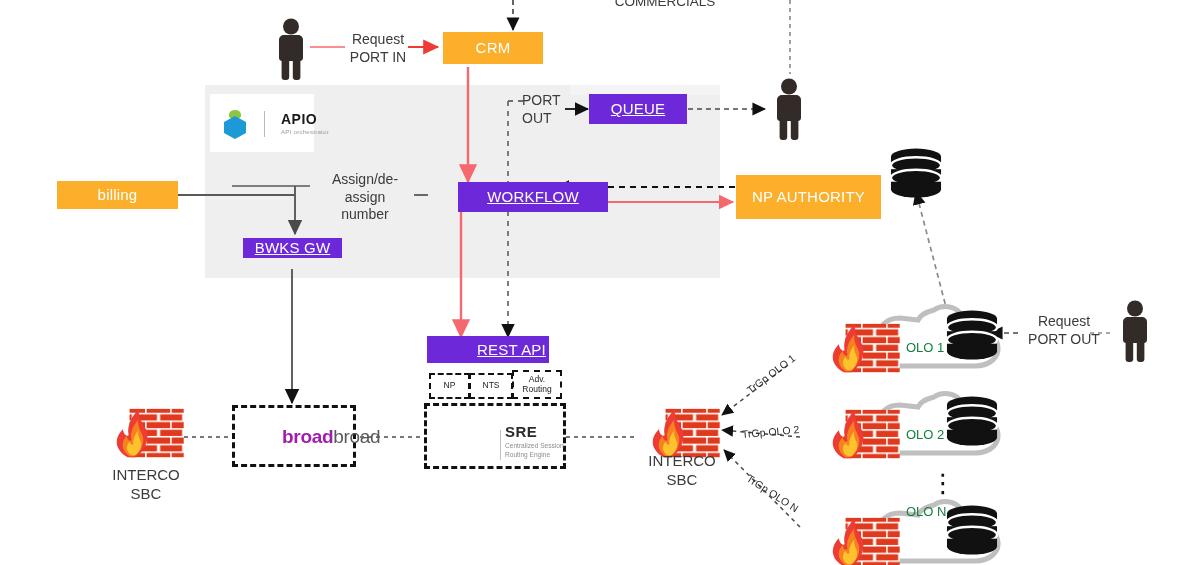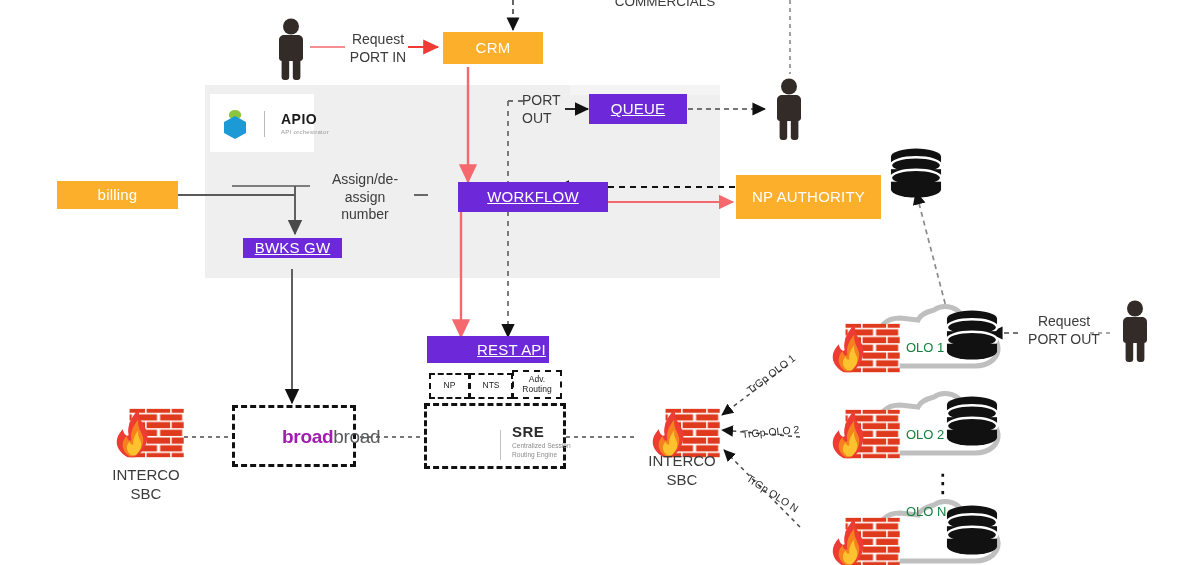--- a/index.html
+++ b/index.html
@@ -27,21 +27,21 @@
   .apio .hexa{position:absolute;left:2px;top:8px;width:22px;height:23px;
     background:#1B9AD6;clip-path:polygon(50% 0%,100% 26%,100% 74%,50% 100%,0% 74%,0% 26%);}
   .apio .leaf{position:absolute;left:7px;top:2px;width:12px;height:9px;
     background:#8CC63E;border-radius:50% 50% 40% 40%;}
   .apio .bar{width:1px;height:26px;background:#b9b9b9;}
   .apio .txt{display:flex;flex-direction:column;line-height:1;}
   .apio .t1{font-weight:bold;font-size:14px;color:#1a1a1a;letter-spacing:.5px;}
   .apio .t2{font-size:6.2px;color:#9a9a9a;margin-top:3px;letter-spacing:.2px;}
 
   
-  .sre{position:absolute;display:flex;align-items:flex-end;gap:11px;}
+  .sre{position:absolute;display:flex;align-items:flex-end;gap:4px;}
   .sre .bar{width:1px;height:30px;background:#c2c2c2;}
   .sre .txt{display:flex;flex-direction:column;line-height:1;}
   .sre .t1{font-weight:bold;font-size:15px;color:#2b2b2b;letter-spacing:.4px;}
   .sre .t2{font-size:6.6px;color:#8d8d8d;margin-top:3px;line-height:1.35;}
 
   
   .bsoft{position:absolute;display:flex;align-items:center;gap:7px;}
   .bsoft .word{font-size:19px;color:#58595B;letter-spacing:-.3px;}
   .bsoft .word b{color:#a21caf;font-weight:bold;}
 

